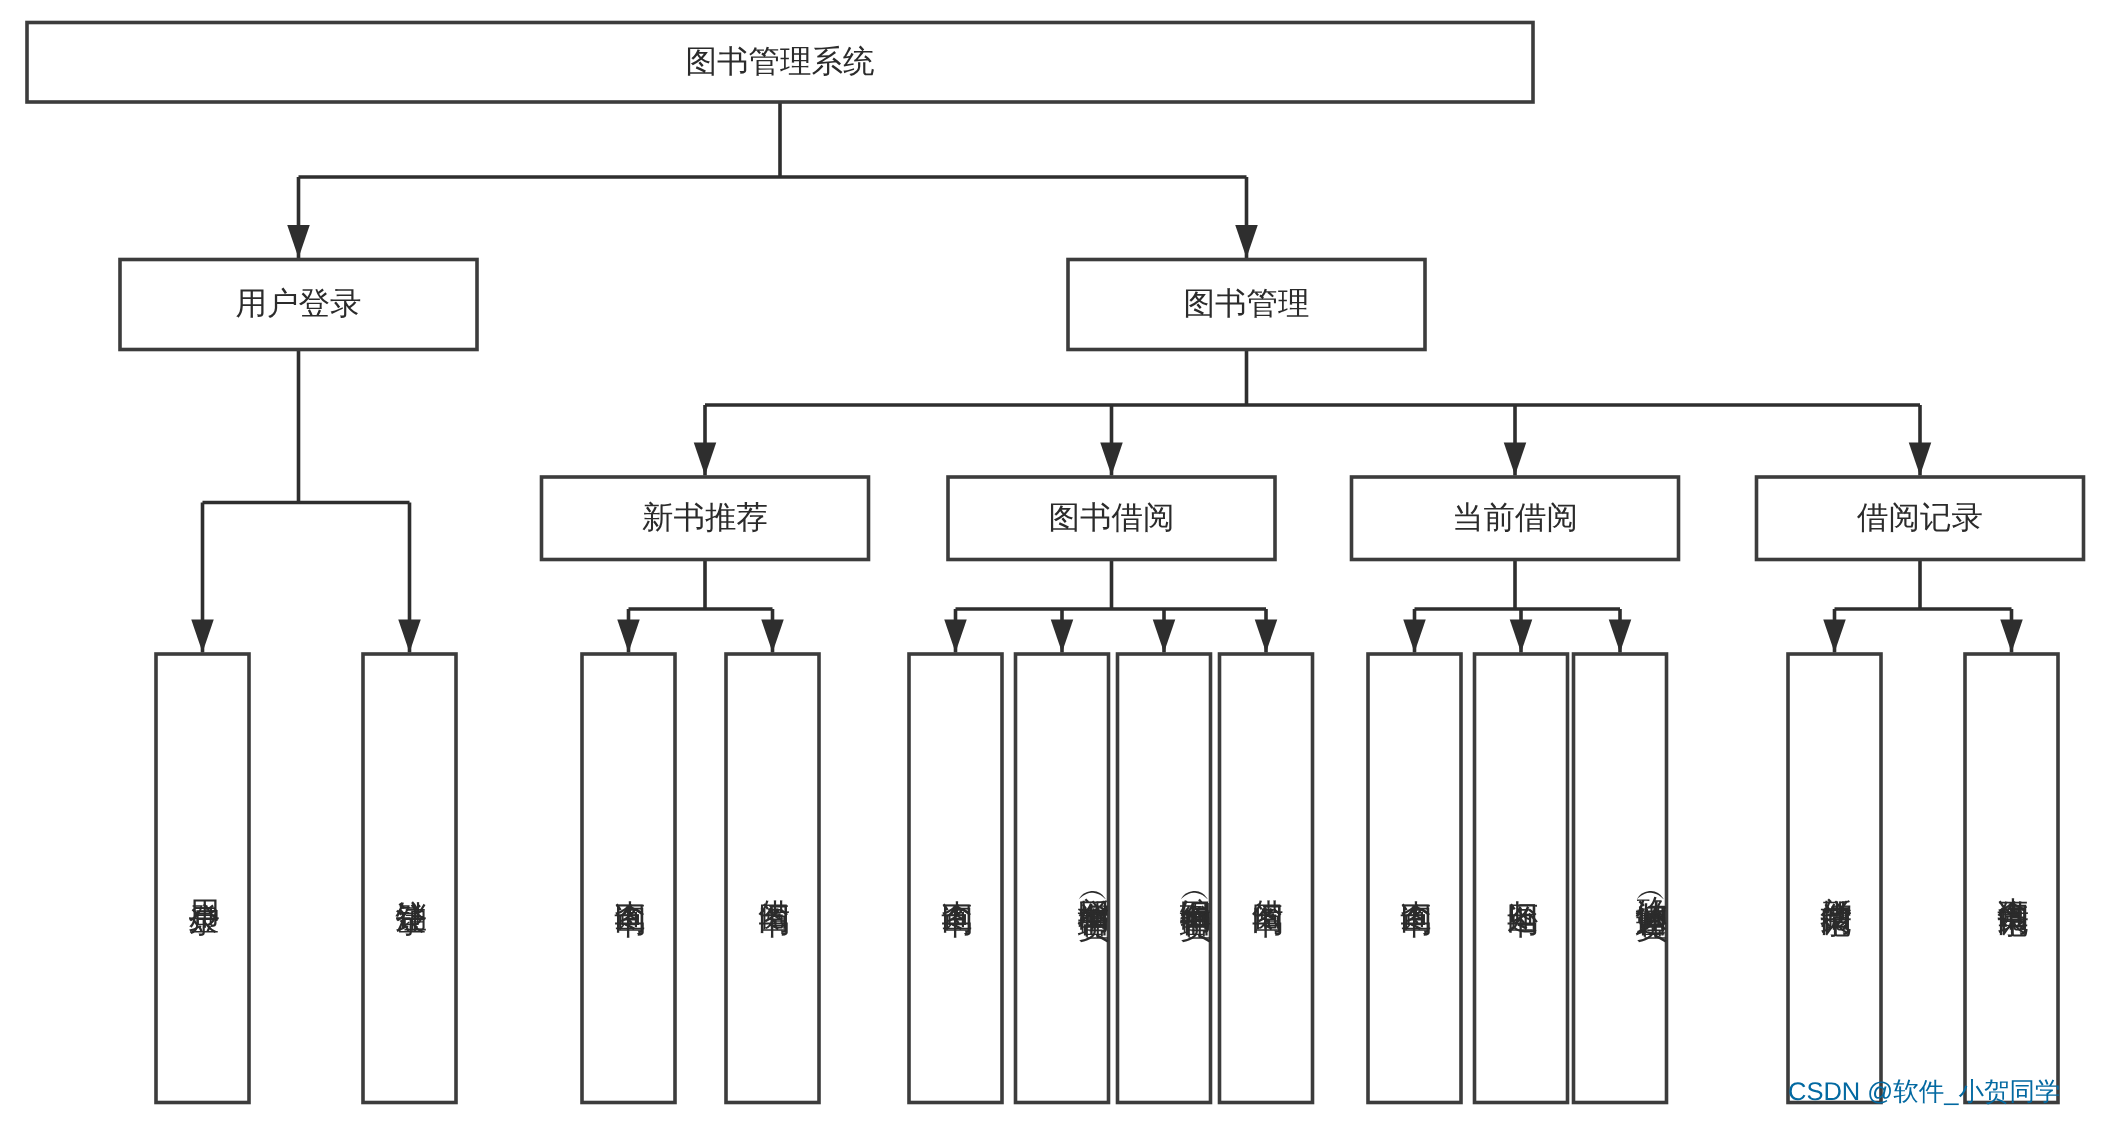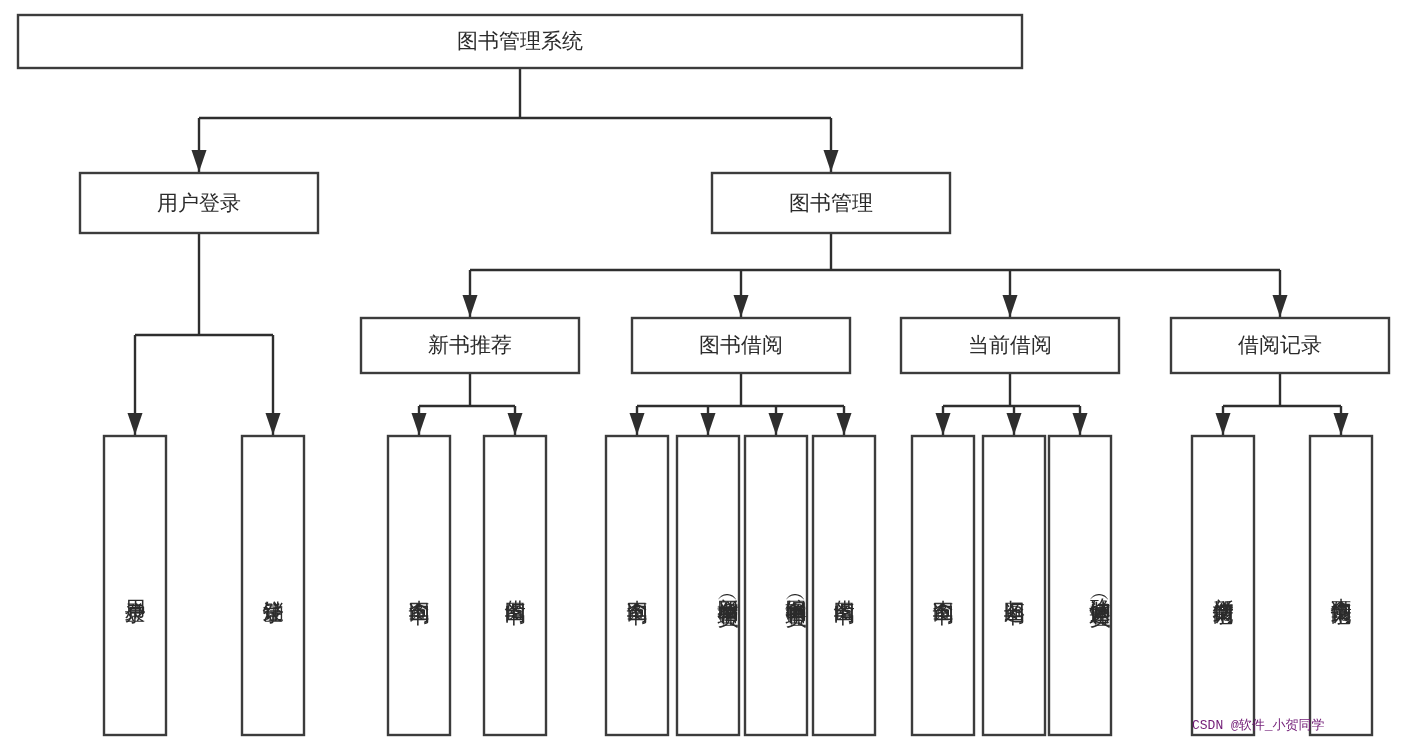--- a/index.html
+++ b/index.html
@@ -56,23 +56,23 @@
     font-family: "Liberation Sans", "DejaVu Sans", sans-serif;
     font-size: 21px;
     line-height: 1.06;
     color: #2b2b2b;
     letter-spacing: 1.5px;
     white-space: nowrap;
     pointer-events: none;
   }
   .watermark {
     position: absolute;
-    font-family: Liberation Mono, monospace;
-    font-size: 13px;
-    color: #701a75;
+    font-family: Liberation Sans, sans-serif;
+    font-size: 17px;
+    color: #0369a1;
     white-space: nowrap;
   }
 </style>
 </head>
 <body>
 
 <div id="diagram-root">
   <svg class="diagram-canvas" viewBox="0 0 1405 747" preserveAspectRatio="none">
     <g id="connector-layer">
         <path d="M 520 68 L 520 118" class="connector"></path>

